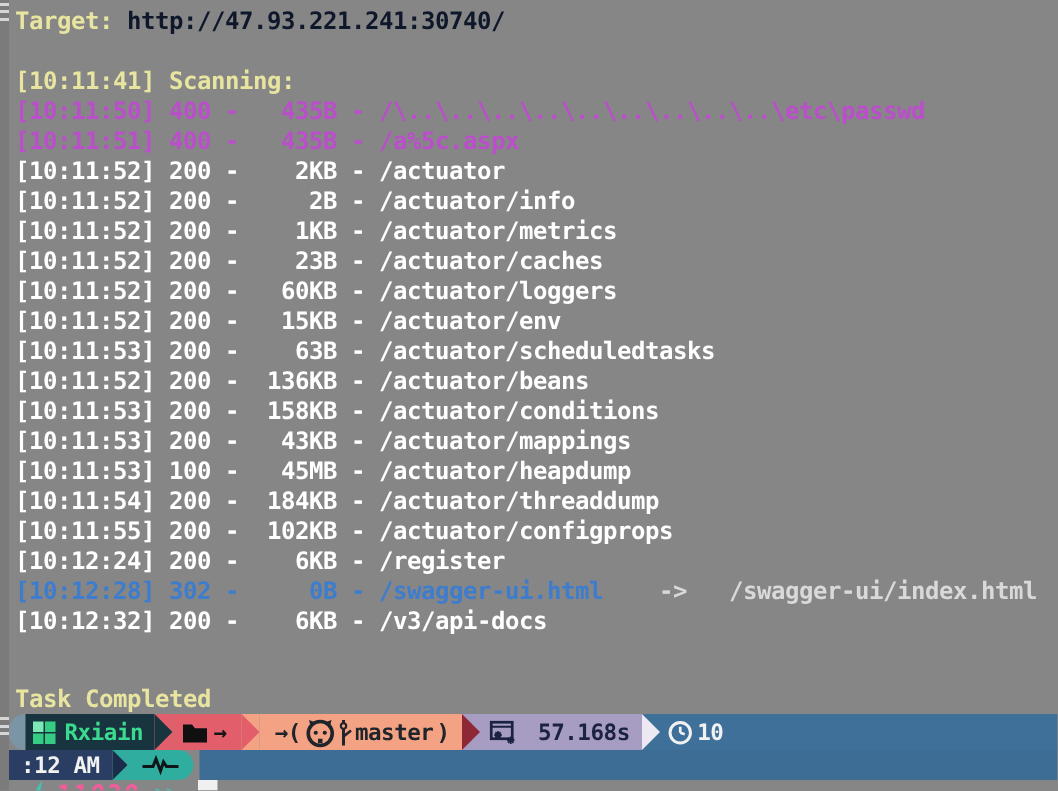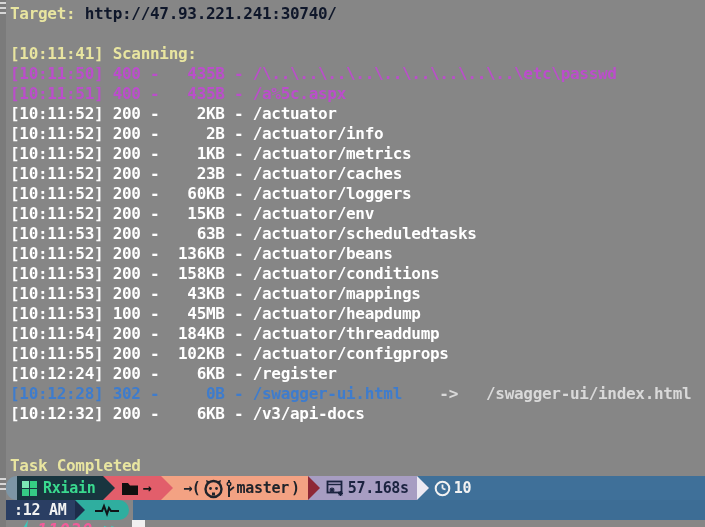--- a/index.html
+++ b/index.html
@@ -43,21 +43,21 @@
   .row2 { height:20px; margin-left:6px; }
   .seg { display:flex; align-items:center; height:100%; white-space:pre; }
 
   .cap { width:11px; height:24px; background:#7c95a5; border-radius:11px 0 0 11px; }
   .seg-user { background:#18353f; color:#3ada8f; padding:0 8px 0 4px; gap:5px; }
   .arr1 { width:0; height:0; border-top:12px solid transparent; border-bottom:12px solid transparent; border-left:12px solid #18353f; background:#e25e6b; }
   .seg-dir { background:#e25e6b; color:#151515; padding:0 10px 0 6px; gap:3px; }
   .arr2 { width:0; height:0; border-top:12px solid transparent; border-bottom:12px solid transparent; border-left:12px solid #e25e6b; background:#f3a283; }
   .seg-git { background:#f3a283; color:#20242b; padding:0 8px 0 10px; gap:2px; }
   .arr3 { width:0; height:0; border-top:12px solid transparent; border-bottom:12px solid transparent; border-left:12px solid #8e2836; background:#a79dc2; }
-  .seg-dur { background:#a79dc2; color:#1b2340; padding:0 8px 0 6px; gap:3px; }
+  .seg-dur { background:#a79dc2; color:#1b2340; padding:0 8px 0 6px; gap:14px; }
   .arr4 { width:0; height:0; border-top:12px solid transparent; border-bottom:12px solid transparent; border-left:12px solid #ece9f2; background:#3f7099; }
   .seg-clock { background:#3f7099; color:#f2f2f2; padding:0 2px 0 5px; gap:3px; flex:1; overflow:hidden; }
 
   .seg-time { background:#2a3e63; color:#f2f2f2; padding:0 9px 0 8px; }
   .arr5 { width:0; height:0; border-top:10px solid transparent; border-bottom:10px solid transparent; border-left:10px solid #1d2c4a; background:#2fae9f; }
   .seg-pulse { background:#2fae9f; width:44px; justify-content:center; border-radius:0 10px 10px 0; }
   .blue-fill { flex:1; height:100%; background:#3d6d95; margin-left:4px; }
 
   .prompt-partial { height:7px; overflow:hidden; position:relative; }
   .prompt-line { display:flex; align-items:flex-start; height:18px; padding-left:20px; }

